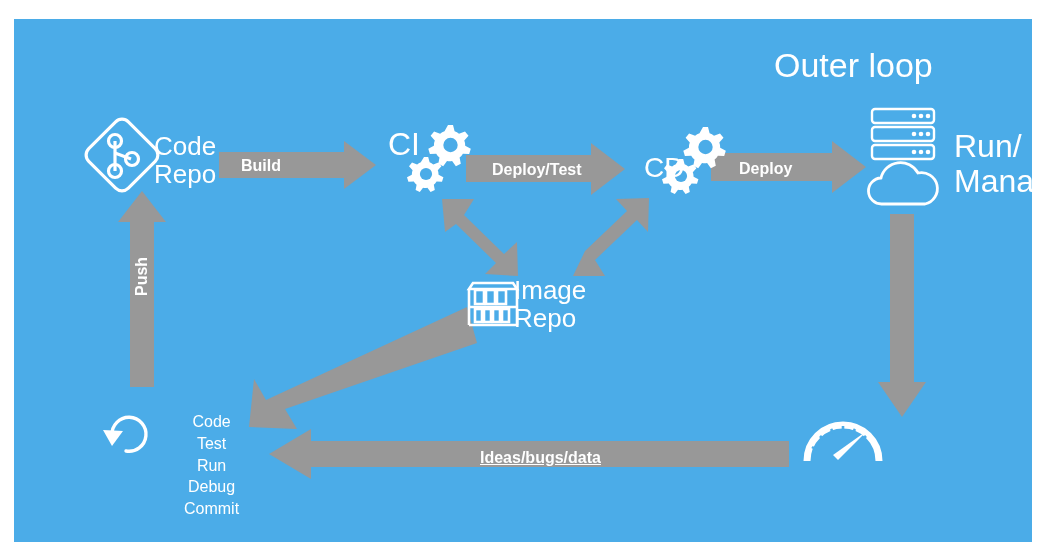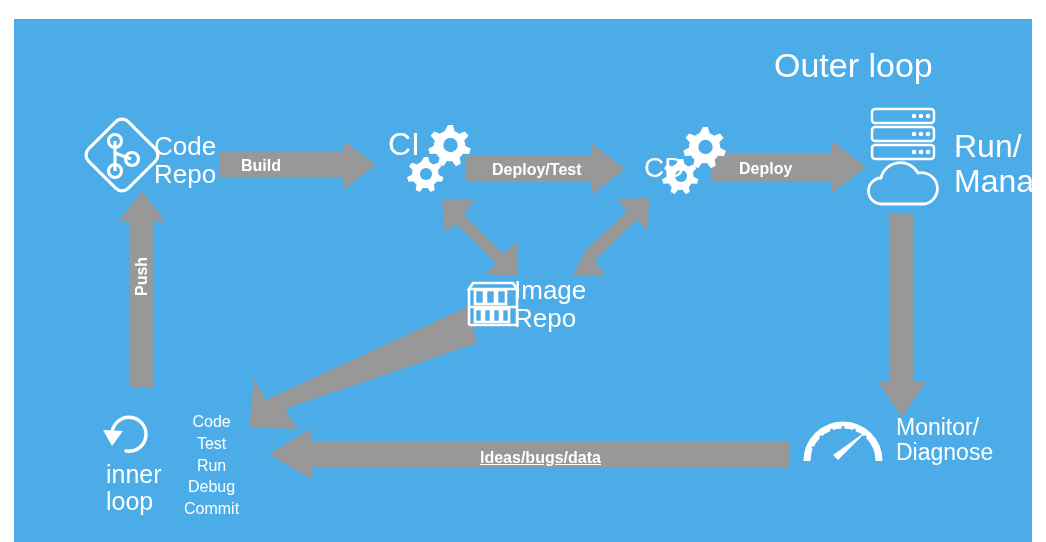--- a/index.html
+++ b/index.html
@@ -201,29 +201,25 @@
       <g stroke="#4bace8" stroke-width="2.6">
         <line x1="12" y1="38" x2="17" y2="41"></line>
         <line x1="20" y1="27" x2="24" y2="31"></line>
         <line x1="31" y1="20" x2="34" y2="25"></line>
         <line x1="43" y1="17" x2="43" y2="23"></line>
         <line x1="55" y1="20" x2="52" y2="25"></line>
         <line x1="66" y1="27" x2="62" y2="31"></line>
       </g>
       <path fill="#ffffff" d="M68 21 L38 51 L33 46 Z"></path>
     </svg>
-    <div class="lbl" id="monitor-label">Monitor/
-Diagnose</div>
 
     <svg class="shape" style="left:84px;top:386px;" width="62" height="56" viewBox="0 0 62 56">
       <path class="wht" stroke-width="3.4" stroke-linecap="round" d="M14 30 A17 17 0 1 1 28 46"></path>
       <path fill="#ffffff" d="M14 41 L5 25 L25 26 Z"></path>
     </svg>
-    <div class="lbl" id="inner-loop-label">inner
-loop</div>
     <div class="lbl" id="inner-loop-steps">Code
 Test
 Run
 Debug
 Commit</div>
 
   </div>
 </div>
 
 </body></html>

